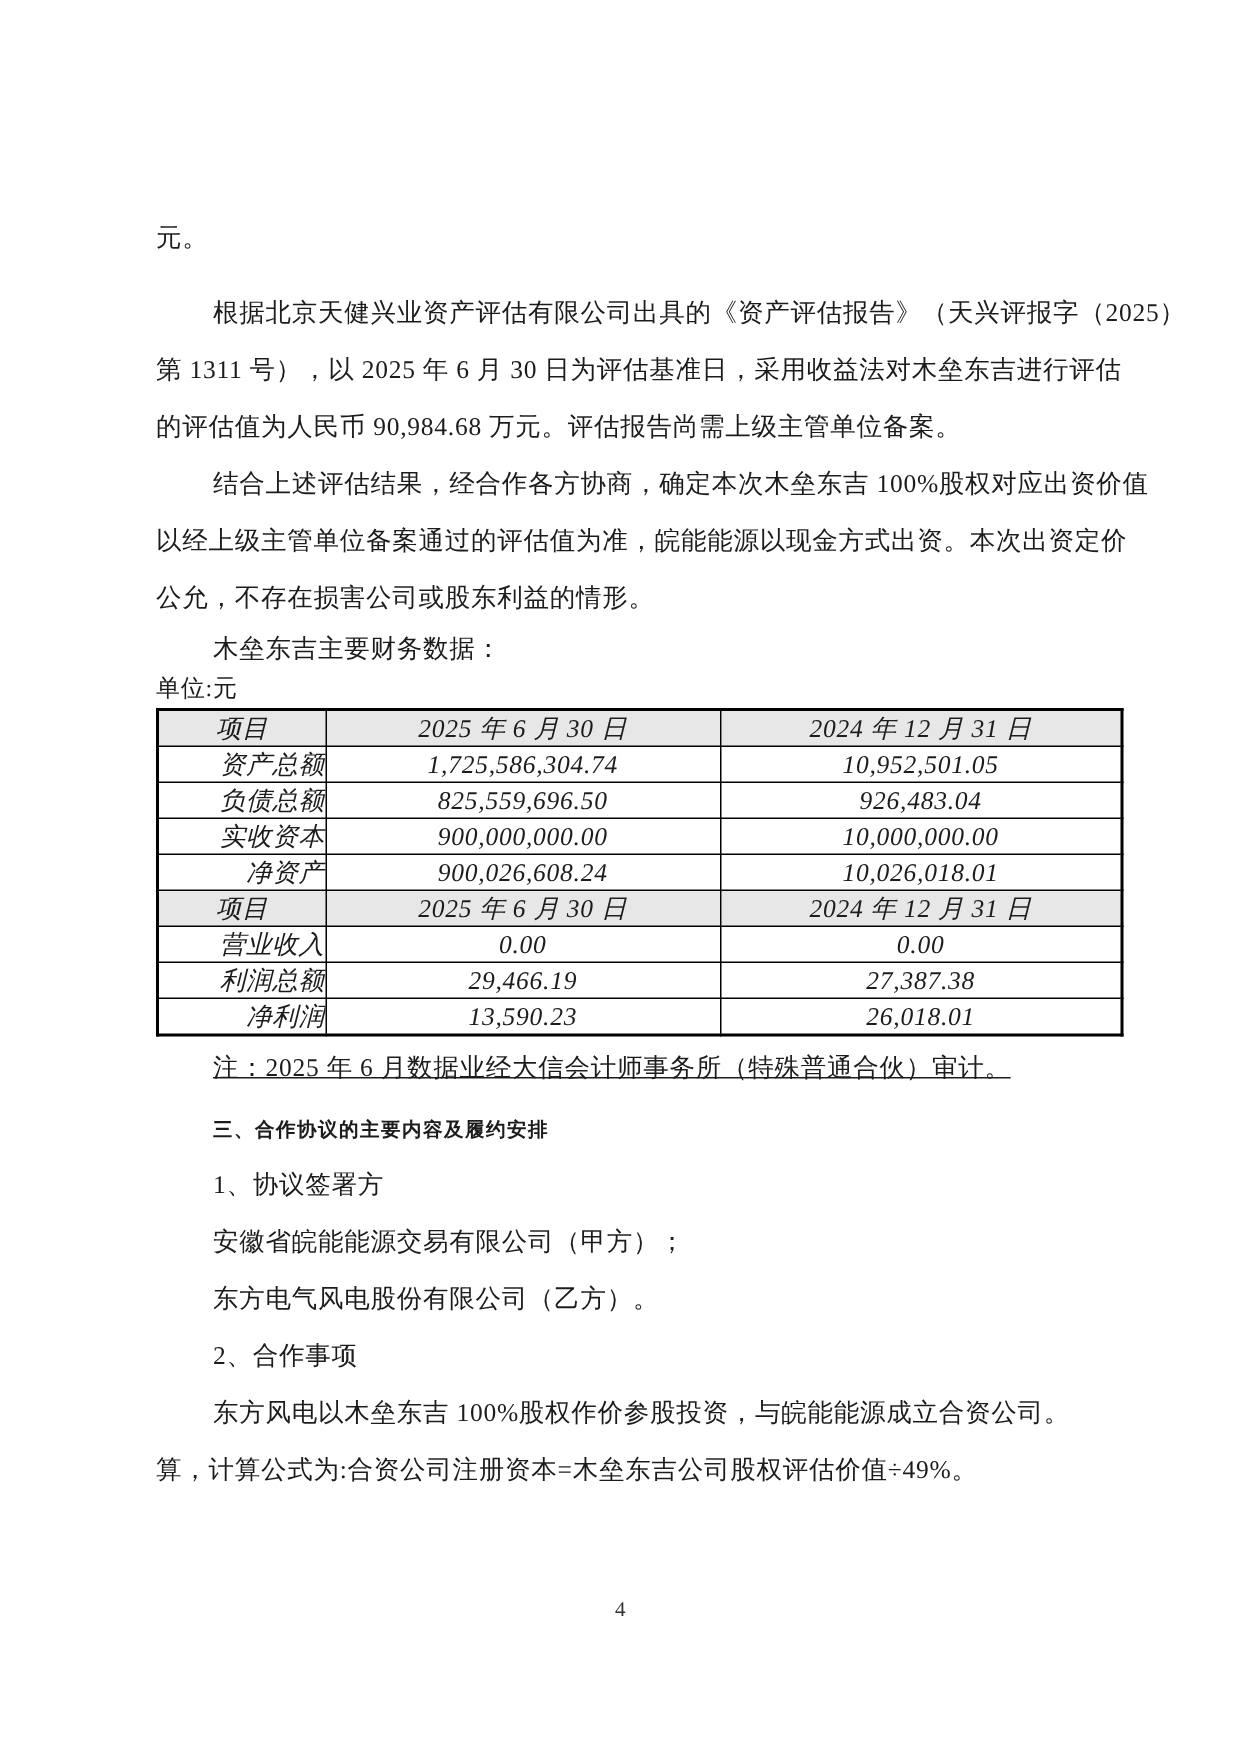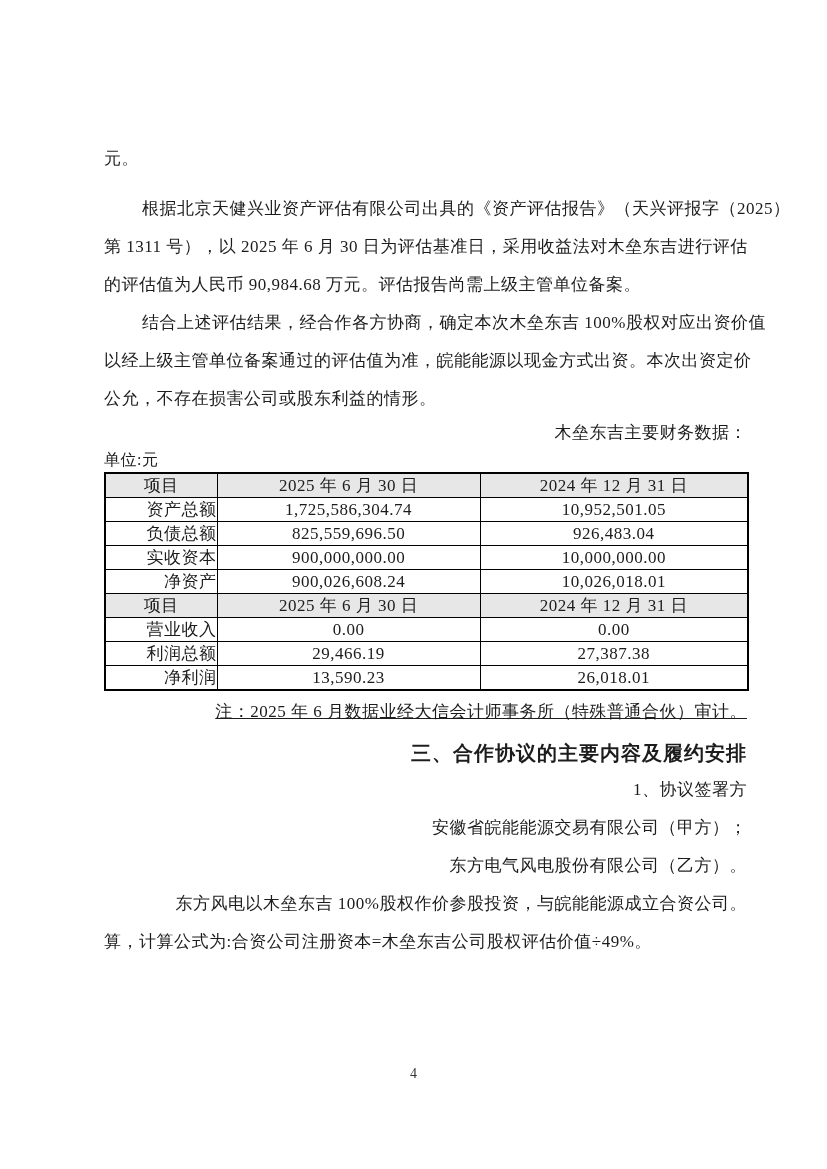--- a/index.html
+++ b/index.html
@@ -14,21 +14,21 @@
   }
   .content {
     padding: 140px 80px 0 104px;
   }
   .line {
     font-size: 17px;
     line-height: 38px;
     white-space: nowrap;
     letter-spacing: 0.5px;
   }
-  .indent { text-indent: 38px; text-align: right; }
+  .indent { text-indent: 38px; }
   .p2 { margin-top: 12px; }
   .data-title { line-height: 30px; }
   .unit-label {
     font-size: 16px;
     line-height: 24px;
     letter-spacing: 0.5px;
   }
   table.fin {
     border-collapse: collapse;
     width: 643px;
@@ -36,40 +36,41 @@
     border: 2px solid #000;
     font-size: 17px;
   }
   table.fin td {
     border: 1px solid #000;
     height: 23px;
     padding: 0;
     text-align: center;
     letter-spacing: 0.5px;
     overflow: hidden;
+    font-style: italic;
   }
   table.fin td.label {
     text-align: right;
     padding-left: 8px;
   }
   table.fin tr.hdr td {
     background: #e7e7e7;
     text-align: center;
     padding-left: 0;
   }
   .note {
     margin-top: 6px;
     line-height: 30px;
     text-decoration: underline;
   }
   .section-heading {
     margin-top: 8px;
     font-family: "Liberation Sans", sans-serif;
     font-weight: bold;
-    font-size: 20px;
+    font-size: 13px;
     line-height: 36px;
     letter-spacing: 1px;
   }
   .footer {
     position: absolute;
     top: 1066px;
     left: 0;
     width: 100%;
     text-align: center;
     font-size: 14px;
@@ -155,20 +156,21 @@
       </tbody>
     </table>
 
     <div class="line indent note">注：2025 年 6 月数据业经大信会计师事务所（特殊普通合伙）审计。</div>
 
     <div class="section-heading indent">三、合作协议的主要内容及履约安排</div>
 
     <div class="line indent">1、协议签署方</div>
     <div class="line indent">安徽省皖能能源交易有限公司（甲方）；</div>
     <div class="line indent">东方电气风电股份有限公司（乙方）。</div>
+    <div class="line indent">2、合作事项</div>
     <div class="line indent">东方风电以木垒东吉 100%股权作价参股投资，与皖能能源成立合资公司。</div>
     <div>
       <div class="line">算，计算公式为:合资公司注册资本=木垒东吉公司股权评估价值÷49%。</div>
     </div>
 
   </div>
 
   <div class="footer">4</div>
 </div>
 

